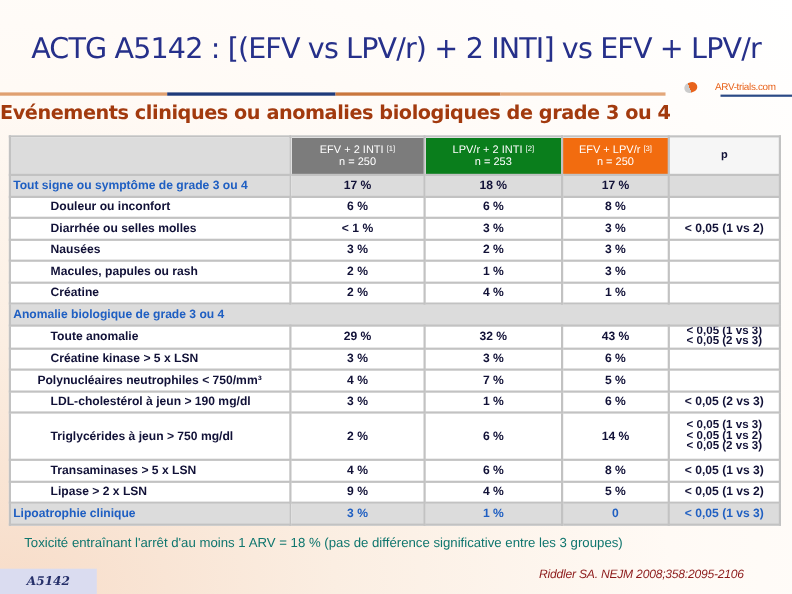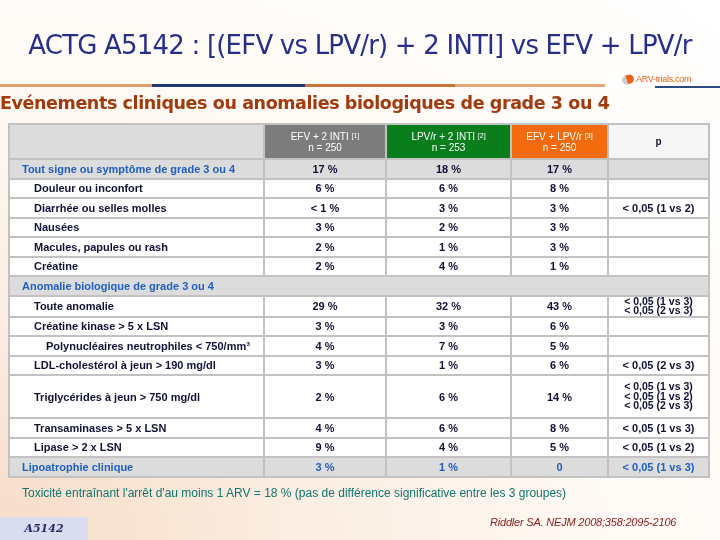--- a/index.html
+++ b/index.html
@@ -13,40 +13,40 @@
     position: absolute; left: 0; top: 30px; width: 720px; text-align: center;
     font-family: "DejaVu Sans", sans-serif; font-size: 26px; color: #26308a;
     letter-spacing: -0.8px; white-space: nowrap;
   }
   .rule { position: absolute; top: 84px; height: 3px; }
   .r1 { left: 0; width: 152px; background: #e0a070; }
   .r2 { left: 152px; width: 153px; background: #1f3a7a; }
   .r3 { left: 305px; width: 150px; background: #c9763c; }
   .r4 { left: 455px; width: 150px; background: #e3a77a; }
   .r5 { left: 655px; width: 65px; top: 86px; height: 2px; background: #2b4a86; }
-  .logo { position: absolute; left: 622px; top: 74px; display: flex; align-items: center; gap: 2px; }
+  .logo { position: absolute; left: 622px; top: 74px; display: flex; align-items: center; gap: 16px; }
   .logo-pill { width: 12px; height: 9px; border-radius: 5px; background: linear-gradient(90deg, #ccc 0%, #ccc 40%, #e8631c 40%); transform: rotate(-20deg); }
   .logo-text { font-size: 9px; color: #e8631c; letter-spacing: -0.3px; }
   .subtitle {
     position: absolute; left: 0; top: 93px; width: 570px; text-align: center;
     font-family: "DejaVu Sans", sans-serif; font-size: 17.5px; color: #a23a0e; font-weight: bold;
     letter-spacing: -0.4px; white-space: nowrap;
   }
   table.data {
     position: absolute; left: 8px; top: 123px; width: 700px;
     border-collapse: collapse; table-layout: fixed;
     font-size: 11px; font-weight: bold; color: #111137;
     background: #ffffff;
   }
   table.data td {
     border: 2px solid #c2c2c2; height: 19.5px; padding: 0 4px; vertical-align: middle;
     text-align: center; white-space: nowrap; overflow: hidden;
   }
-  table.data td.lbl { text-align: left; padding-left: 24px; }
-  table.data td.sec { text-align: left; padding-left: 12px; color: #1f5fc2; }
+  table.data td.lbl { text-align: left; padding-left: 36px; }
+  table.data td.sec { text-align: left; padding-left: 2px; color: #1f5fc2; }
   table.data tr.secrow td { background: #dcdcdc; }
   table.data tr.secrow td.val { color: #111137; }
   table.data tr.blue td.val { color: #1f5fc2; }
   table.data tr.head td { height: 35px; font-weight: normal; font-size: 10px; line-height: 11px; color: #fff; }
   td.h-blank { background: #dcdcdc; }
   td.h1 { background: #7c7c7c; }
   td.h2 { background: #0a7e1c; }
   td.h3 { background: #f26c0f; }
   td.hp { background: #f6f6f6; color: #111137 !important; font-weight: bold !important; }
   sup { font-size: 7px; vertical-align: top; position: relative; top: -1px; }
@@ -155,21 +155,21 @@
         </td>
   </tr>
   <tr>
     <td class="lbl">Créatine kinase &gt; 5 x LSN</td>
     <td>3 %</td>
     <td>3 %</td>
     <td>6 %</td>
     <td></td>
   </tr>
   <tr>
-    <td class="lbl" style="padding-left:36px">Polynucléaires neutrophiles &lt; 750/mm³</td>
+    <td class="lbl" style="padding-left:24px">Polynucléaires neutrophiles &lt; 750/mm³</td>
     <td>4 %</td>
     <td>7 %</td>
     <td>5 %</td>
     <td></td>
   </tr>
   <tr>
     <td class="lbl">LDL-cholestérol à jeun &gt; 190 mg/dl</td>
     <td>3 %</td>
     <td>1 %</td>
     <td>6 %</td>

